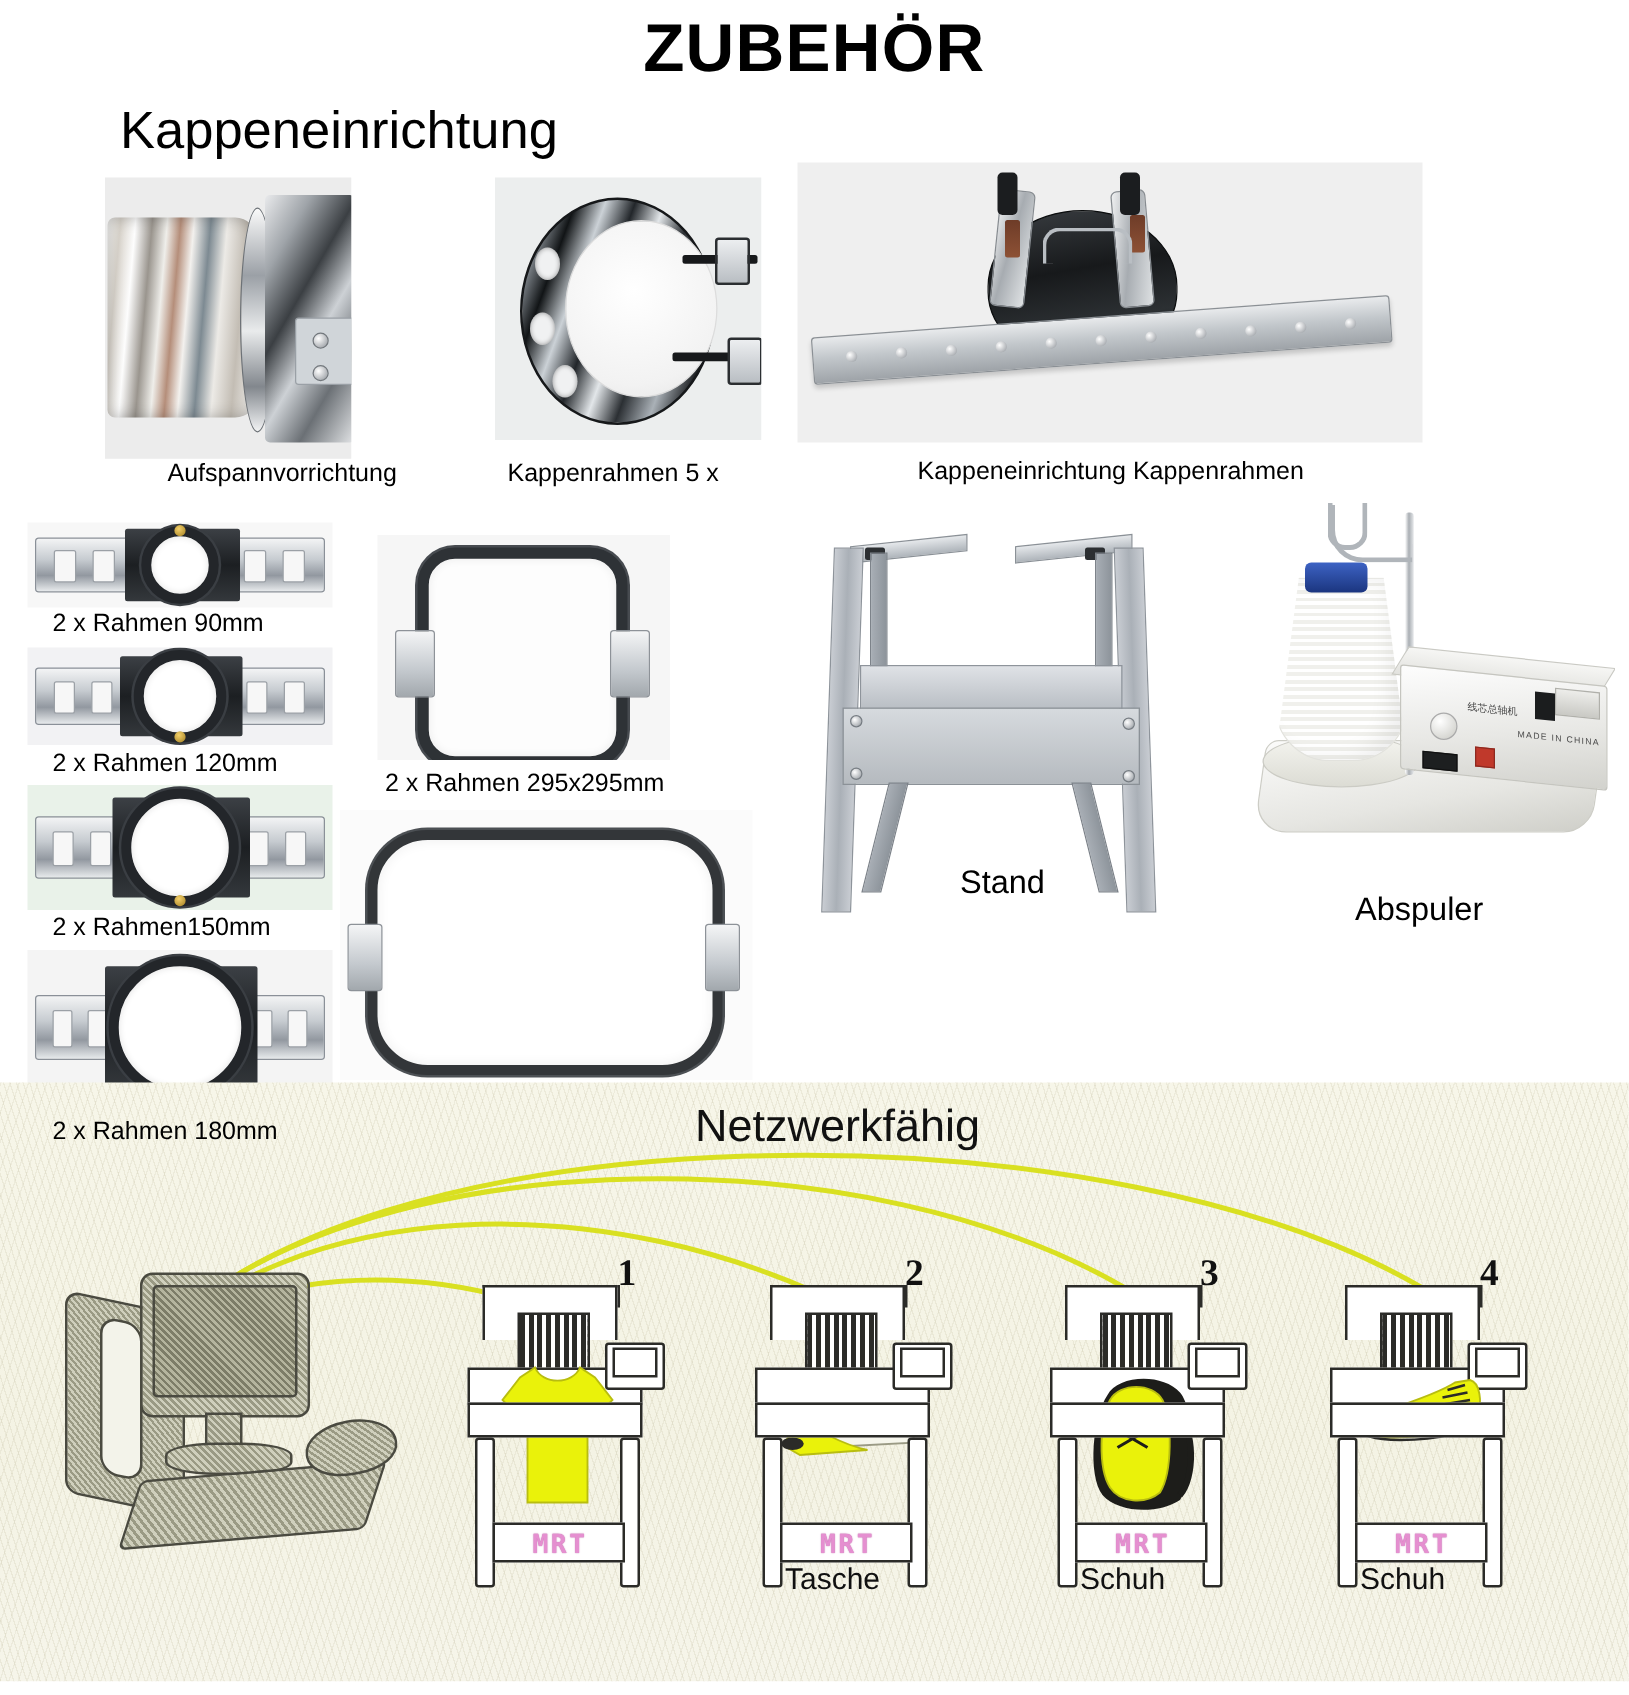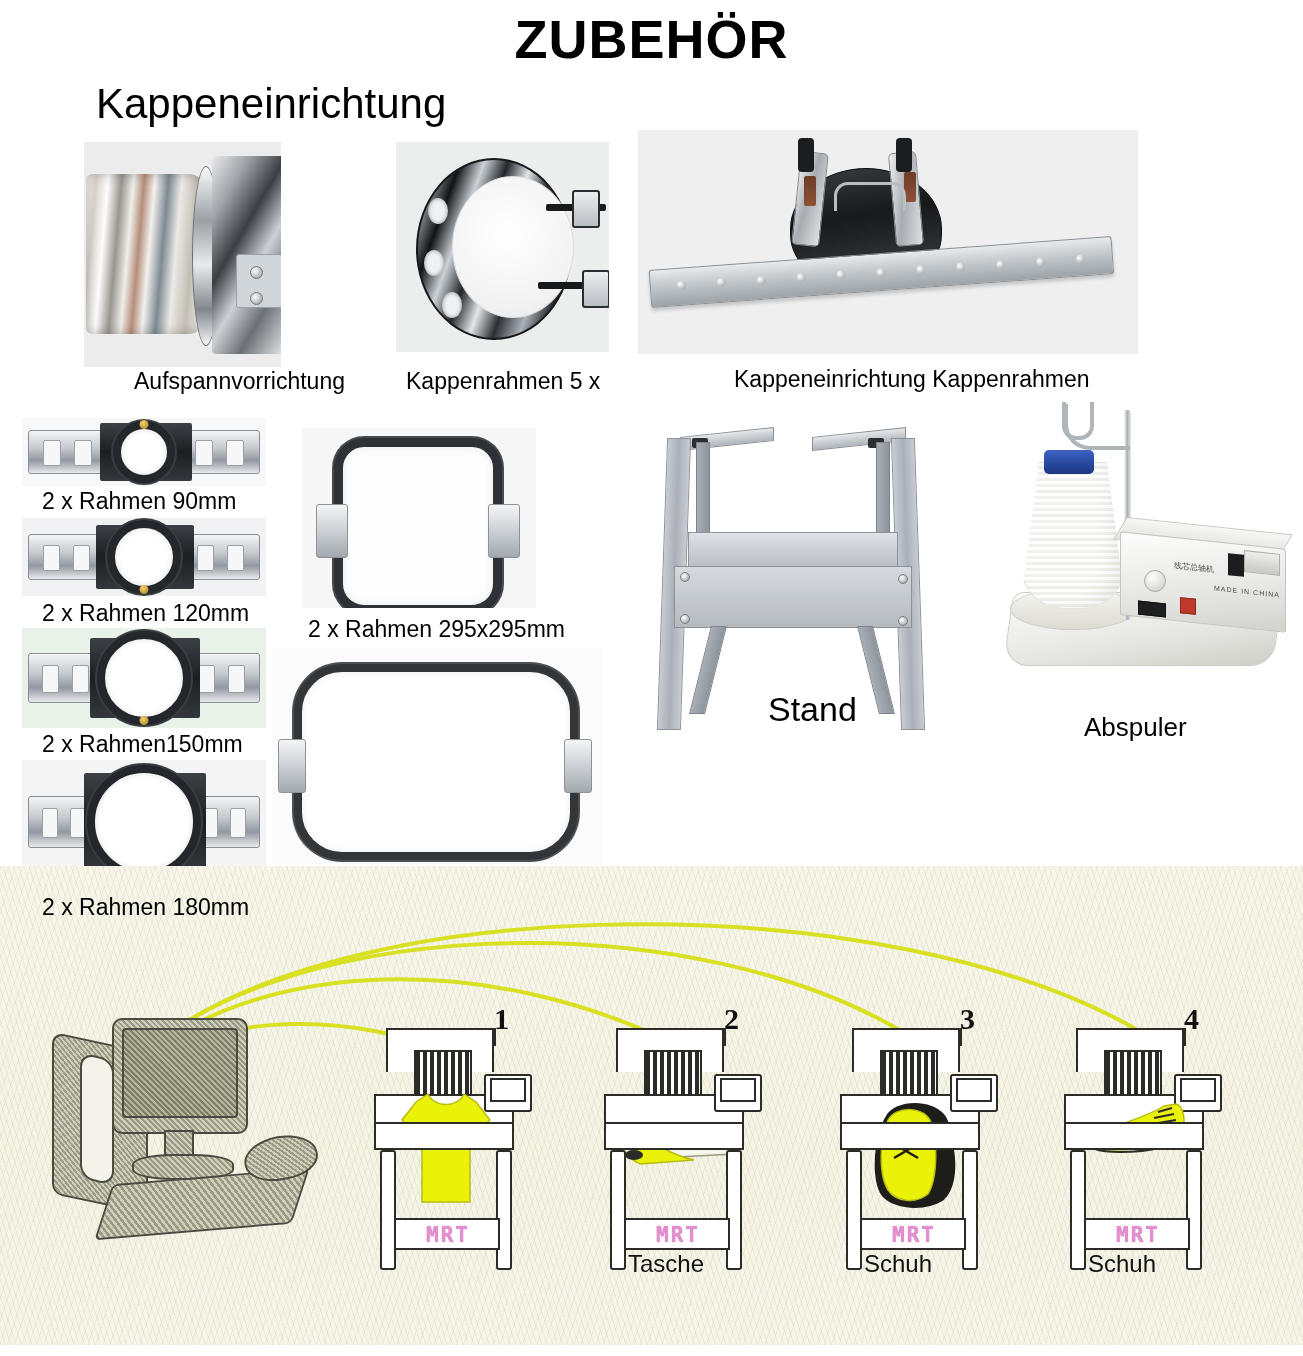--- a/index.html
+++ b/index.html
@@ -15,21 +15,21 @@
   #page-title{
     left:0;top:8px;width:1303px;text-align:center;
     font-size:54px;font-weight:bold;letter-spacing:1px;
   }
   #section-cap-title{
     left:96px;top:80px;font-size:42px;font-weight:normal;
   }
 
   
   .photo{background:#f2f2f2;overflow:hidden;position:absolute;}
-  .cap{position:absolute;font-size:23px;white-space:nowrap;}
+  .cap{position:absolute;font-size:20px;white-space:nowrap;}
 
   
   #photo-clamp{left:84px;top:142px;width:197px;height:225px;background:#ececec;}
   #photo-clamp .cone{
     position:absolute;left:2px;top:32px;width:120px;height:160px;border-radius:6px 18px 18px 6px;
     background:linear-gradient(95deg,#f7f7f5 0%,#d8d3cb 8%,#fdfdfd 17%,#9a958e 27%,
       #efeeea 36%,#b58e7a 44%,#f3f1ee 52%,#7d8a92 62%,#eceae6 72%,#c3bdb4 84%,#fbfbfa 100%);
     box-shadow:inset 0 0 12px rgba(0,0,0,.25);
   }
   #photo-clamp .ring{
@@ -155,21 +155,21 @@
   #photo-stand{left:640px;top:414px;width:306px;height:334px;background:#ffffff;}
   #photo-stand .leg{position:absolute;background:linear-gradient(90deg,#c8ccd2,#aab0b7 50%,#c8ccd2);
     border:1px solid #8e949b;}
   #photo-stand .legdark{position:absolute;background:linear-gradient(90deg,#a8aeb5,#8d949b);border:1px solid #7d838a;}
   #photo-stand .shelf{position:absolute;background:linear-gradient(180deg,#dfe2e6,#b9bec4);border:1px solid #8e949b;}
   #photo-stand .panel{position:absolute;background:linear-gradient(180deg,#d6dade,#b5babf);border:1px solid #8b9197;}
   #photo-stand .topbar{position:absolute;background:linear-gradient(180deg,#e5e8eb,#aeb4ba);border:1px solid #8b9197;}
   #photo-stand .blk{position:absolute;background:#2c2f32;border-radius:2px;}
   #photo-stand .scr{position:absolute;width:8px;height:8px;border-radius:50%;
     background:radial-gradient(circle at 35% 35%,#fff,#8f959b);border:1px solid #777d83;}
-  #stand-caption{position:absolute;left:128px;top:276px;font-size:34px;}
+  #stand-caption{position:absolute;left:128px;top:276px;font-size:26px;}
 
   
   #photo-winder{left:992px;top:392px;width:300px;height:312px;background:#ffffff;}
   #photo-winder .base{
     position:absolute;left:16px;top:200px;width:268px;height:72px;
     background:linear-gradient(170deg,#fbfbfa,#e6e6e2 60%,#cfcfc9);
     border:1px solid #cdcdc6;border-radius:10px 14px 22px 26px;
     transform:skewX(-8deg);
   }
   #photo-winder .conebase{
@@ -399,20 +399,21 @@
   <div class="swblk" style="left:146px;top:210px;transform:skewY(6deg)"></div>
   <div class="chn" style="left:182px;top:170px">线芯总轴机</div>
   <div class="chn" style="left:222px;top:196px;font-size:7px;letter-spacing:1px">MADE IN CHINA</div>
   <div class="spindark"></div>
   <div class="spindle"></div>
 </div>
 <div class="cap" style="left:1084px;top:712px;font-size:26px">Abspuler</div>
 
 <div class="abs" id="network-panel">
 
+  <div id="network-title">Netzwerkfähig</div>
 
   <svg id="arcs" viewBox="0 0 1303 479" preserveAspectRatio="none">
     <g fill="none" stroke="#d9e021" stroke-width="4" stroke-linecap="round">
       <path d="M118,215 C200,150 330,140 455,188"></path>
       <path d="M118,215 C230,95 480,76 690,186"></path>
       <path d="M118,215 C250,48 700,28 925,180"></path>
       <path d="M118,215 C270,20 900,6 1160,178"></path>
     </g>
   </svg>
 

